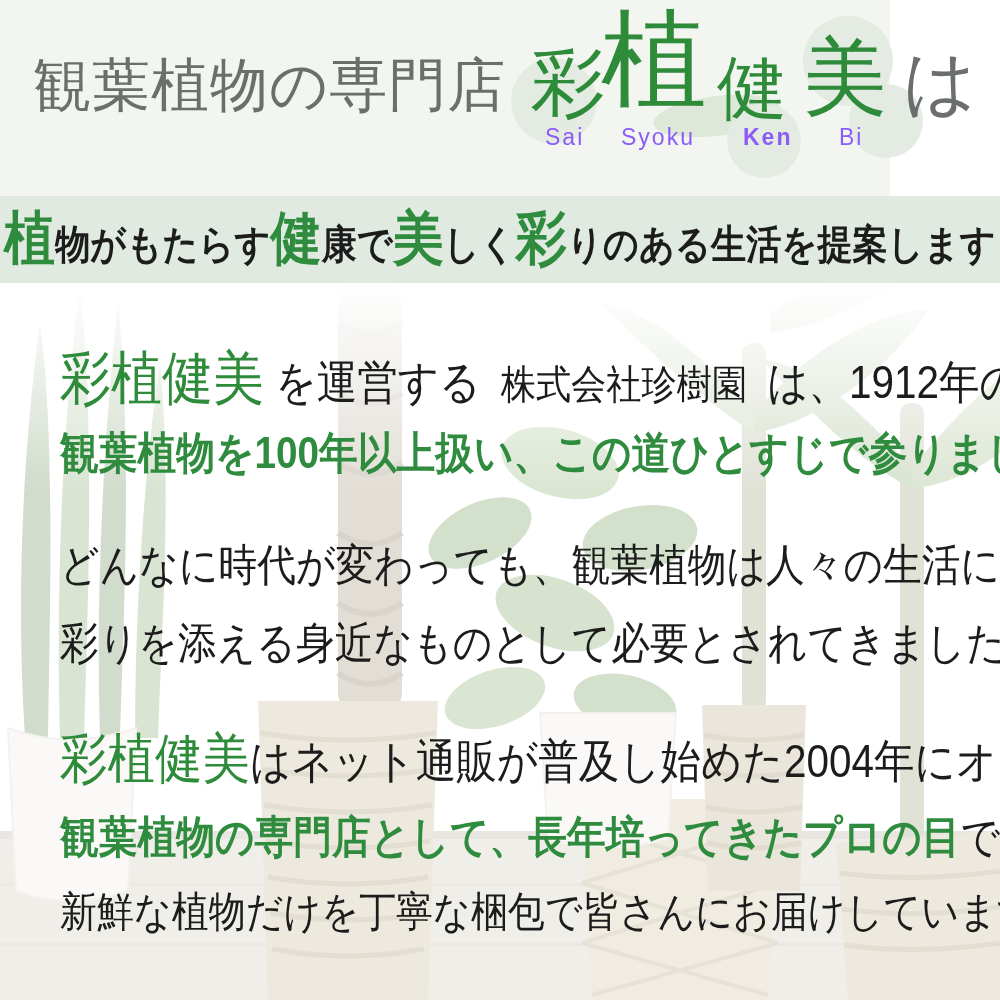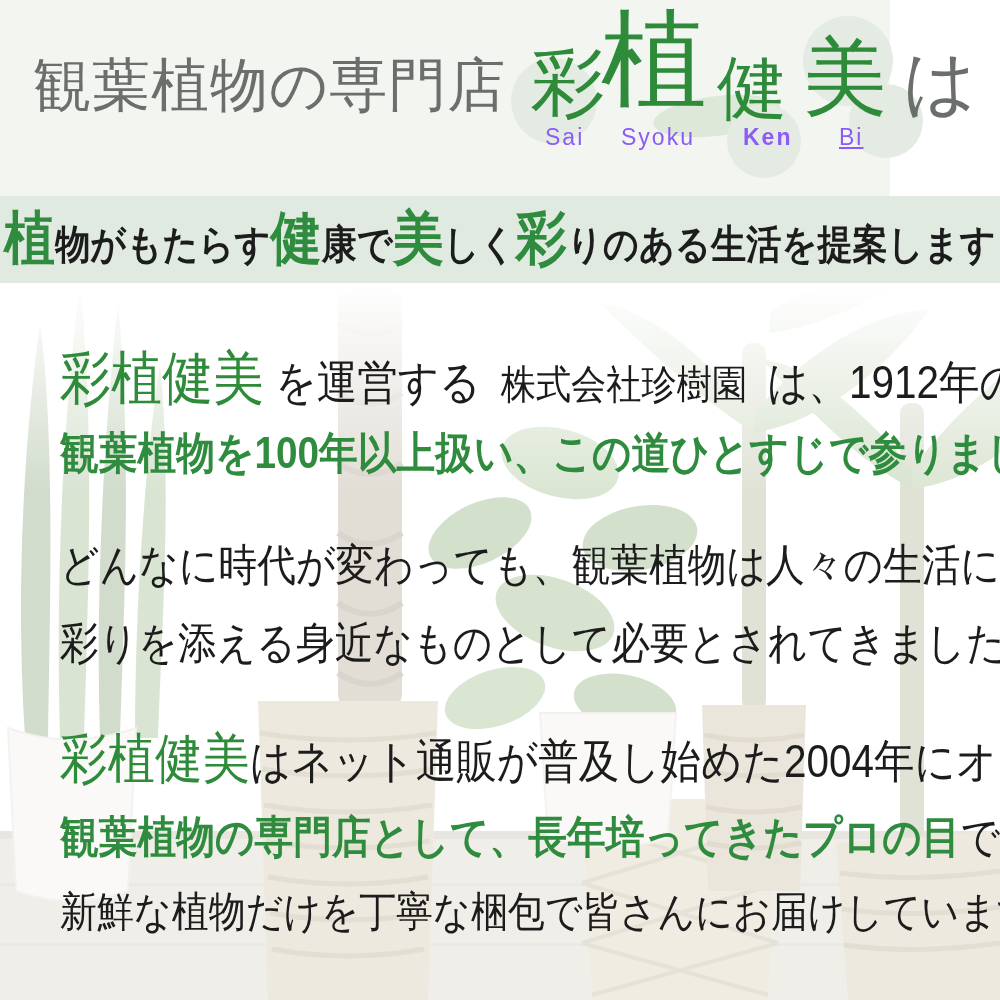--- a/index.html
+++ b/index.html
@@ -17,21 +17,21 @@
   .d4{left:298px;top:8px;width:90px;height:90px;}
   .d5{left:344px;top:76px;width:74px;height:74px;}
   .leafdot{position:absolute;left:148px;top:88px;width:128px;height:40px;background:#dde8d8;border-radius:50%;transform:rotate(-7deg);}
   .k{position:absolute;line-height:1;color:#2e8b3a;font-family:"Liberation Serif","DejaVu Serif",serif;}
   .k1{left:26px;top:38px;font-size:74px;}
   .k2{left:96px;top:0px;font-size:106px;}
   .k3{left:212px;top:46px;font-size:70px;}
   .k4{left:298px;top:28px;font-size:84px;}
   .particle{position:absolute;left:398px;top:38px;font-size:72px;line-height:1;color:#6b6f6b;}
   .romaji span{position:absolute;top:118px;font-size:23px;letter-spacing:2px;color:#8b5cf6;line-height:1;}
-  .r1{left:40px;} .r2{left:104px;margin-left:12px;} .r3{left:238px;font-weight:bold;} .r4{left:334px;text-decoration:underline;}
+  .r1{left:40px;} .r2{left:104px;margin-left:12px;} .r3{left:238px;font-weight:bold;} .r4{left:334px;}
   
   .band{position:absolute;left:0;top:196px;width:1000px;height:87px;background:#e0eae0;}
   .band-line{display:flex;justify-content:center;align-items:baseline;white-space:nowrap;padding-top:13px;}
   .band .em{font-size:58px;line-height:1;font-weight:bold;color:#2f8c3e;}
   .band .plain{font-size:40px;line-height:1;font-weight:600;color:#1c1c1c;}
   .squeeze{transform:scaleX(0.88);transform-origin:50% 50%;}
   
   .bodyarea{position:absolute;left:0;top:283px;width:1000px;height:717px;background:#ffffff;}
   .bg{position:absolute;left:0;top:0;}
   .line{position:absolute;left:0;right:0;text-align:center;white-space:nowrap;line-height:1.15;}

